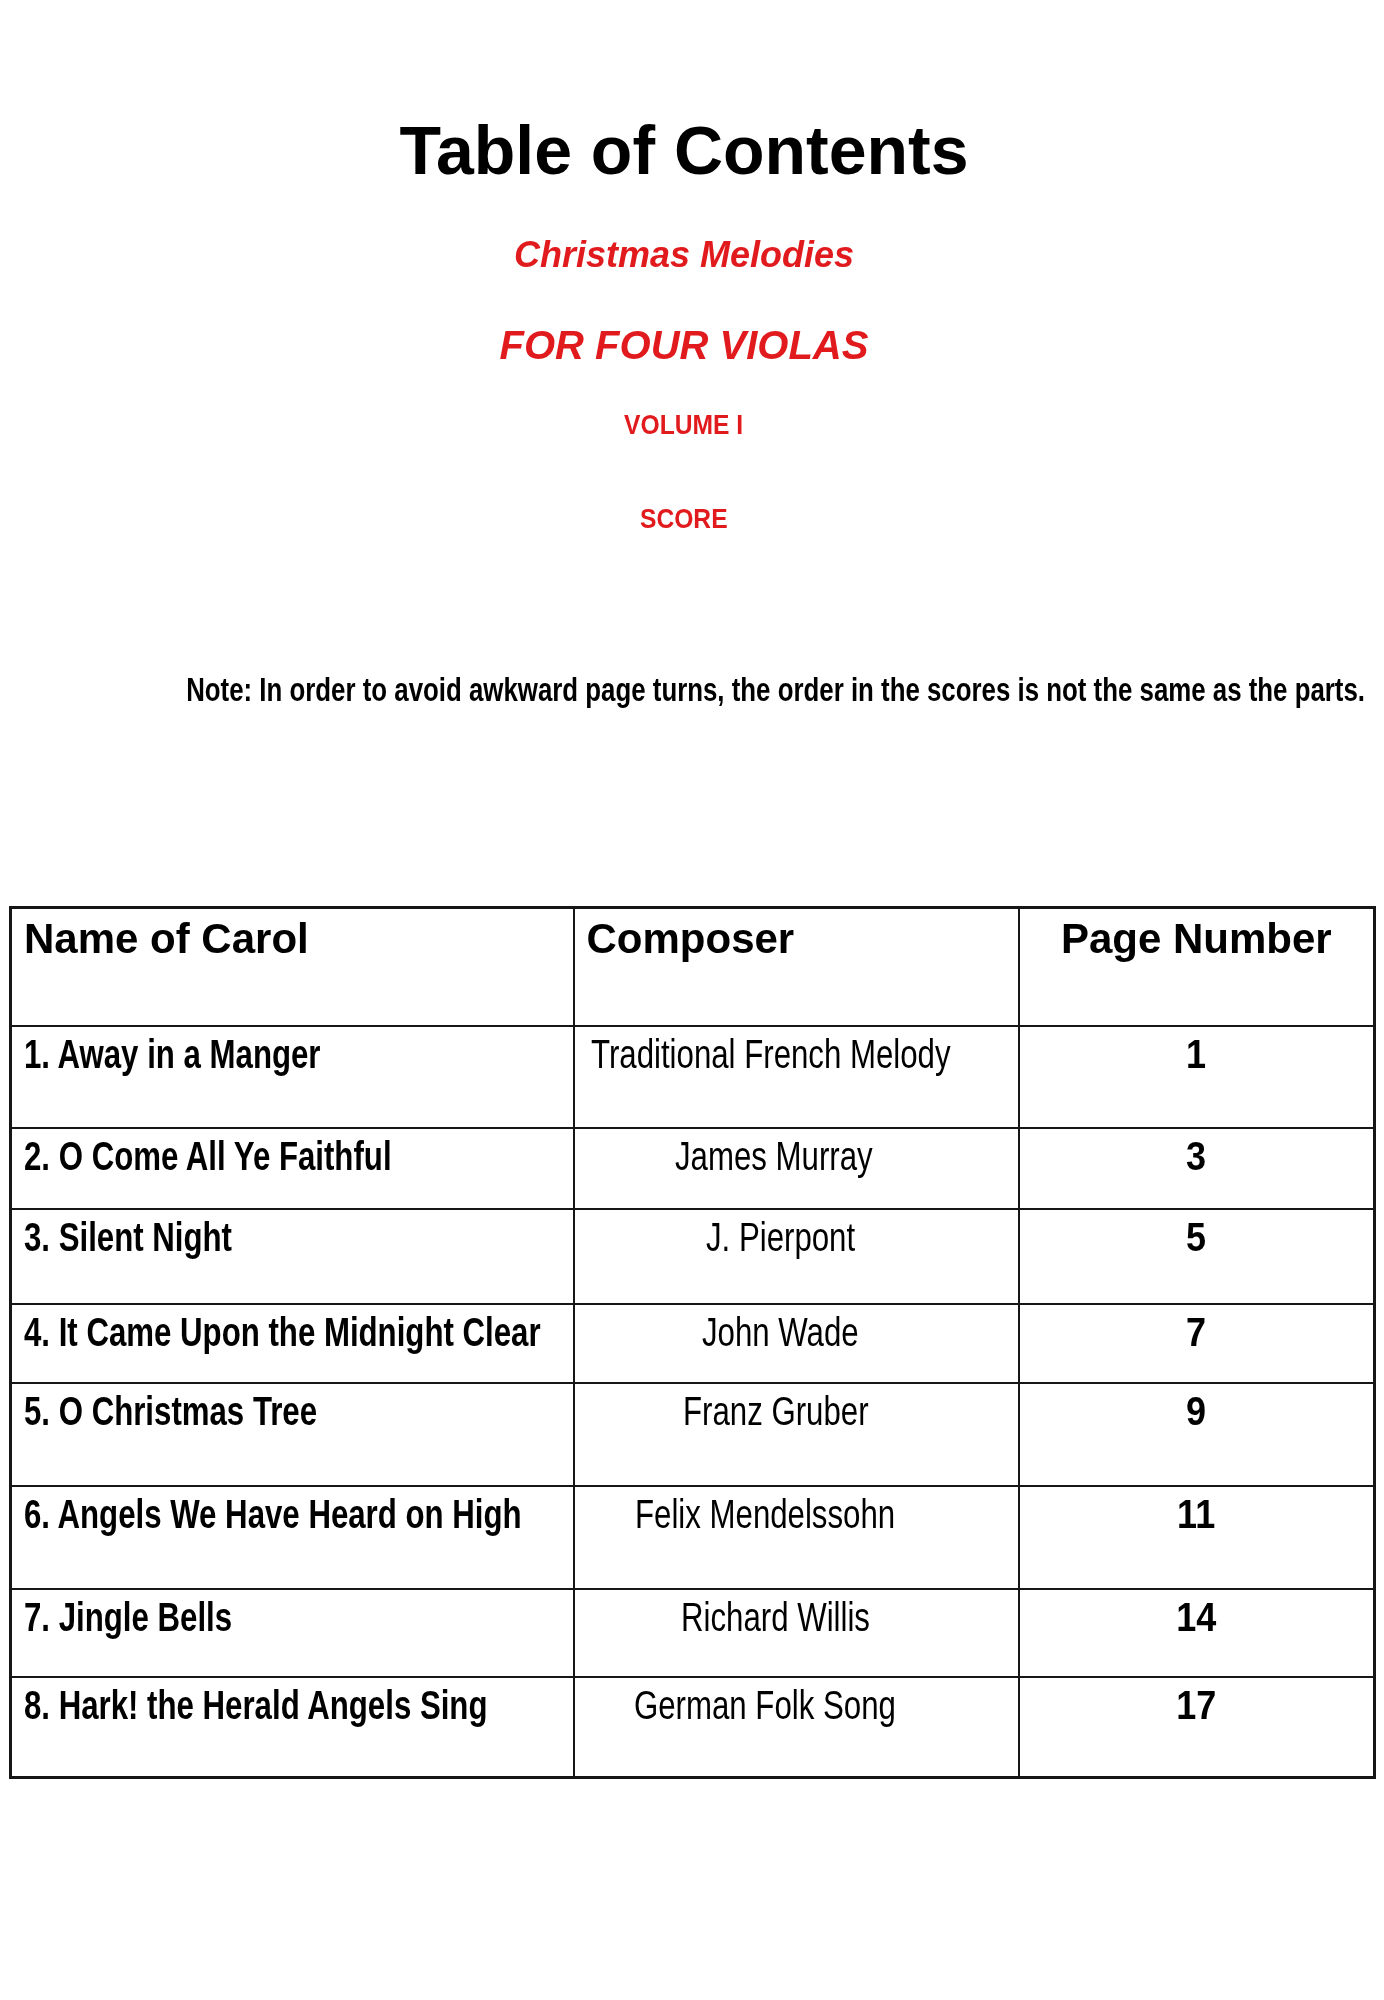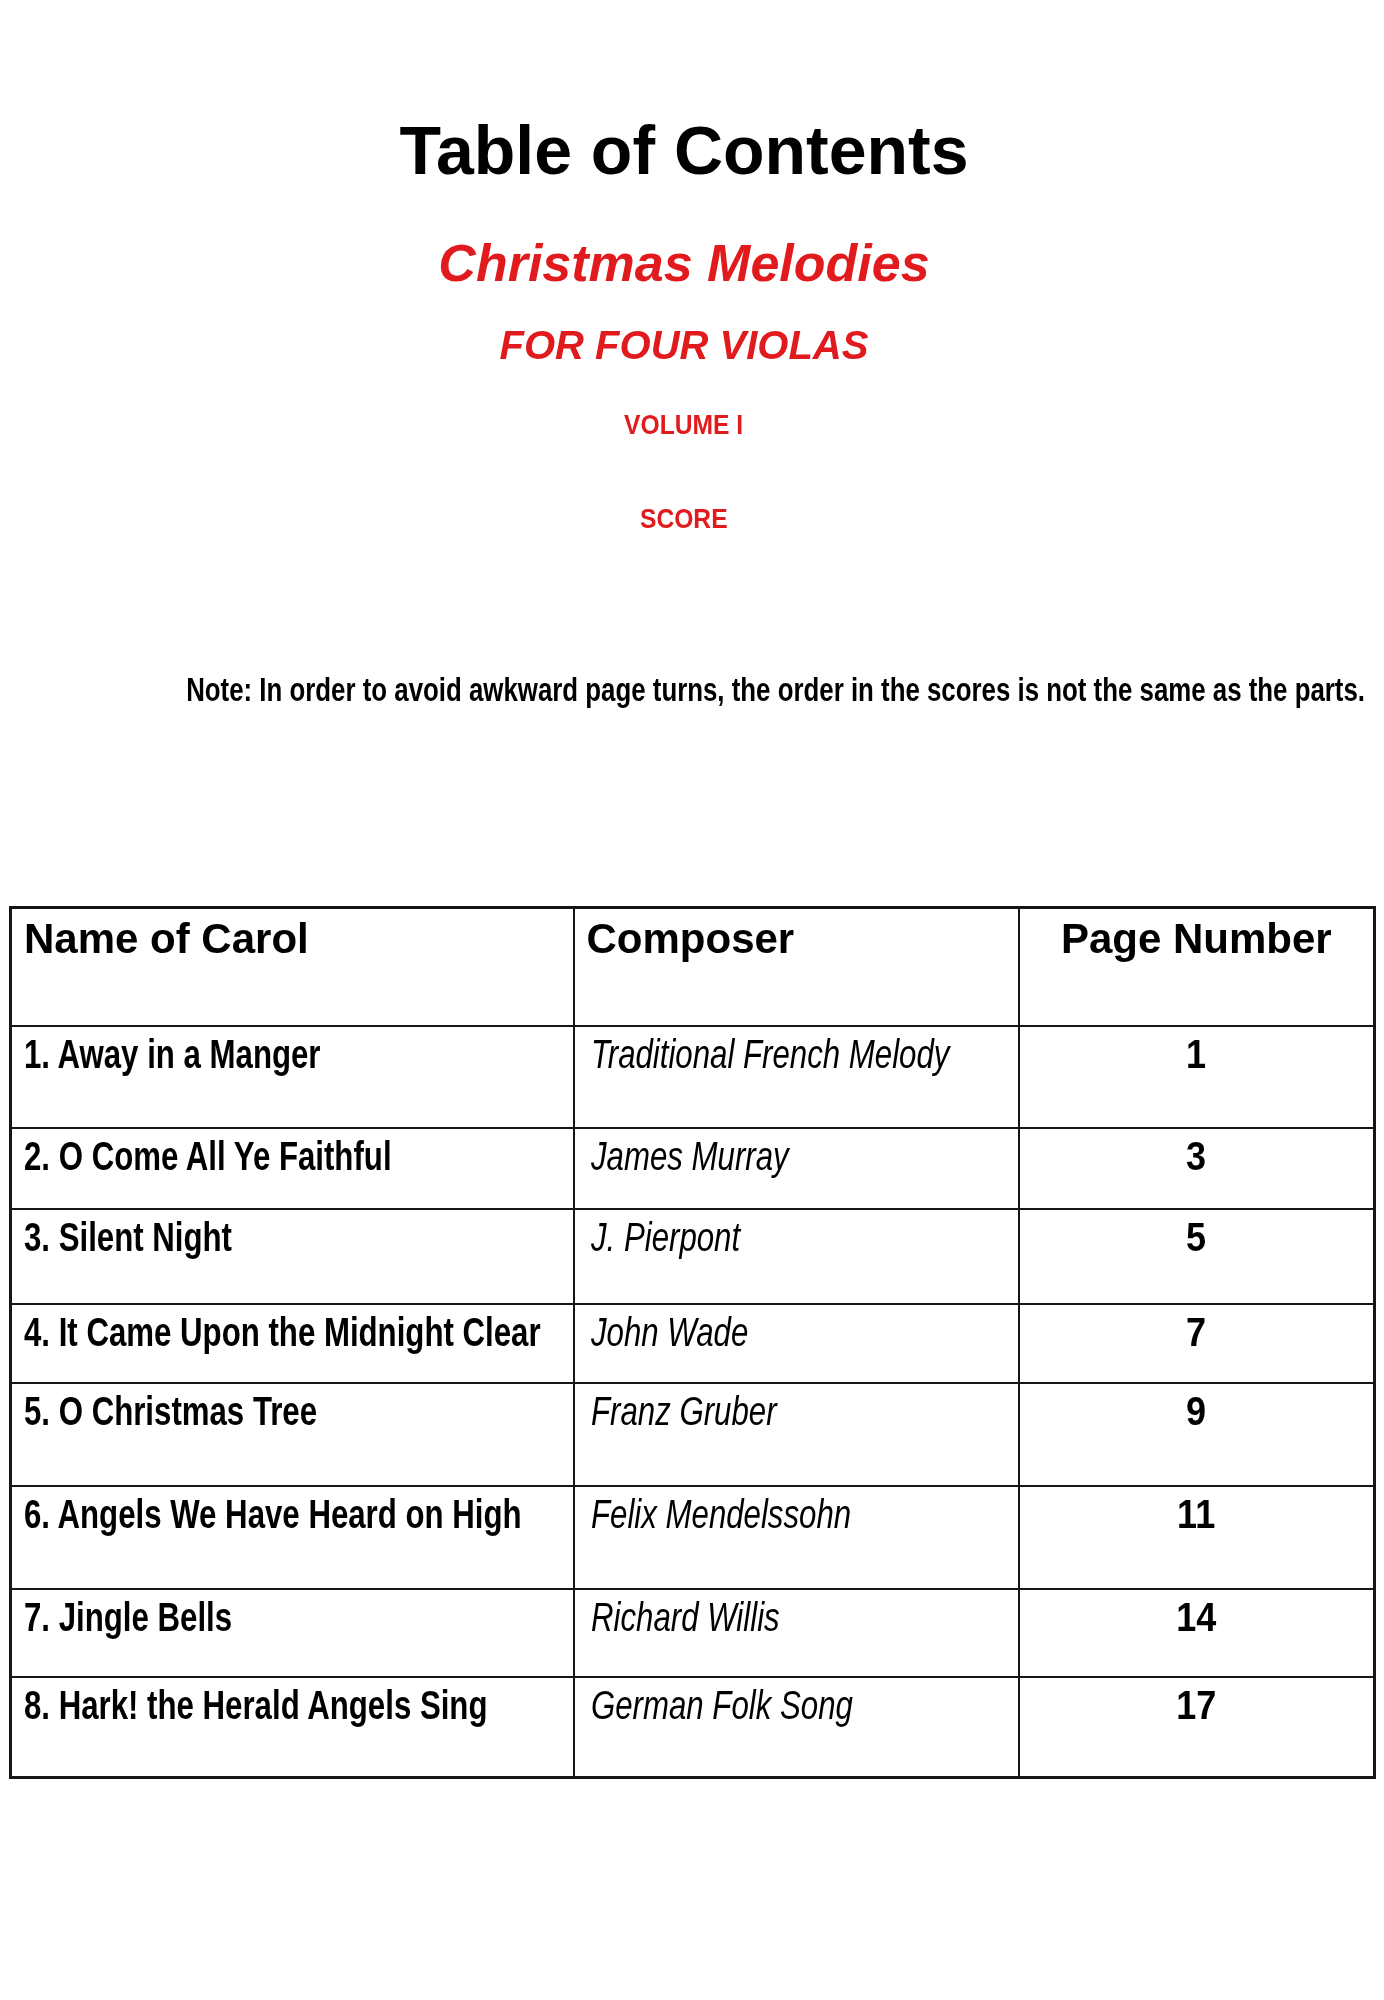--- a/index.html
+++ b/index.html
@@ -21,21 +21,21 @@
     white-space: nowrap;
   }
   .doc-title {
     top: 116px;
     font-size: 68px;
     font-weight: bold;
     color: #000000;
   }
   .sub-red-italic-lg {
     top: 237px;
-    font-size: 52px;
+    font-size: 36px;
     font-weight: bold;
     font-style: italic;
     color: #e11b1d;
   }
   .sub-red-italic-sm {
     top: 325px;
     font-size: 40px;
     font-weight: bold;
     font-style: italic;
     color: #e11b1d;
@@ -88,23 +88,23 @@
   }
   table.toc th.num { text-align: center; padding-left: 0; padding-right: 0; }
   td.carol {
     font-size: 40px;
     font-weight: bold;
     padding: 7px 4px 0 12px;
     line-height: 1;
   }
   td.composer {
     font-size: 40px;
-    font-style: italic;
     padding: 7px 4px 14px 16px;
     line-height: 1;
+    text-align: center;
   }
   td.pagenum {
     font-size: 40px;
     font-weight: bold;
     text-align: center;
     padding: 7px 0 0 0;
     line-height: 1;
   }
   .sqz-l {
     display: inline-block;

